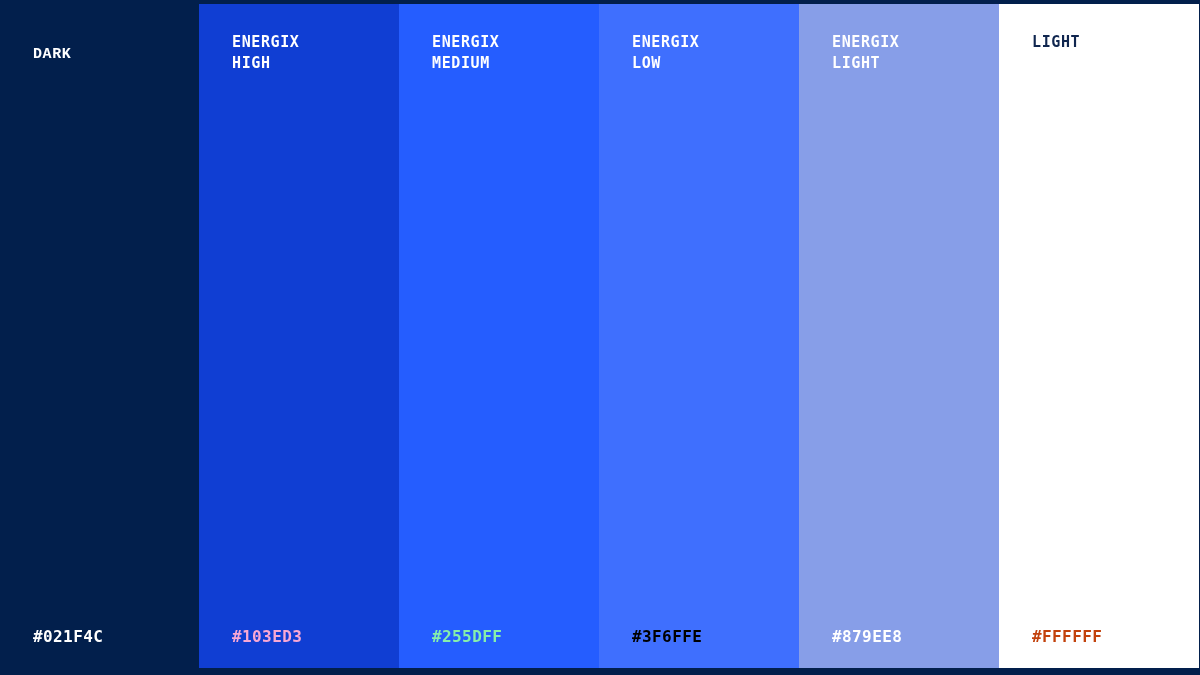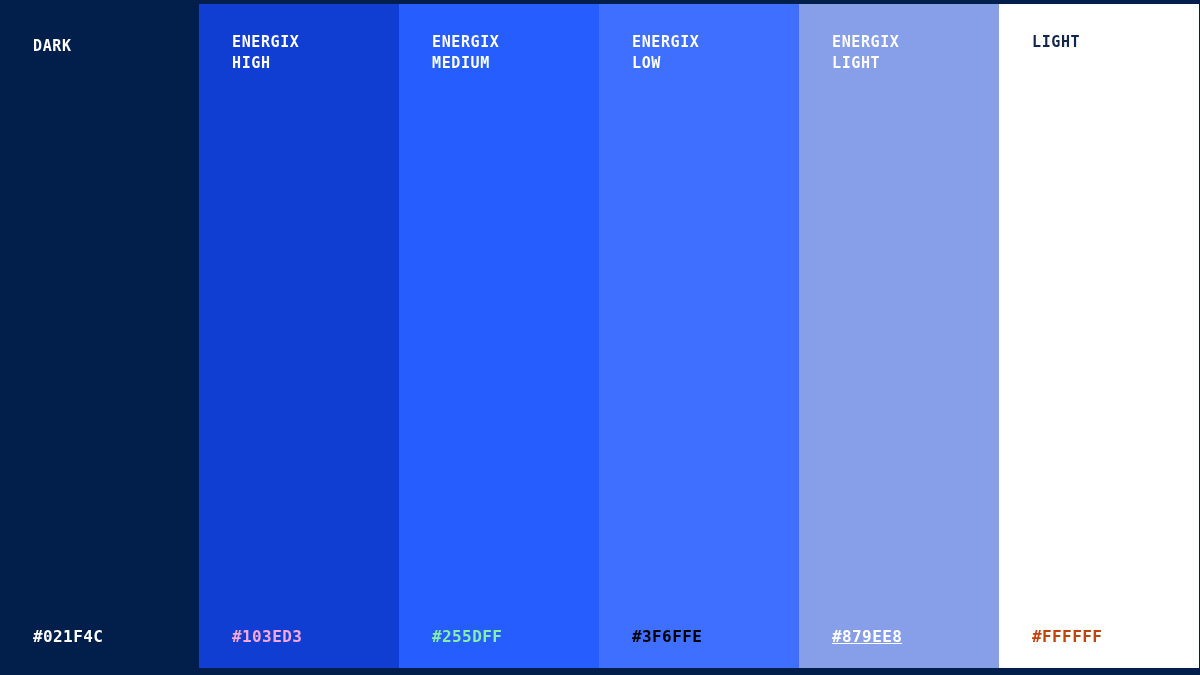--- a/index.html
+++ b/index.html
@@ -58,21 +58,21 @@
     position: absolute;
     left: 33px;
     top: 28px;
     font-size: 15px;
     line-height: 21px;
     letter-spacing: 0.6px;
     font-weight: 700;
     white-space: pre;
   }
 
-  .swatch-dark .swatch-name { top: 36px; }
+  .swatch-dark .swatch-name { top: 44px; font-family: Liberation Mono, monospace; }
 
   .swatch-hex {
     position: absolute;
     left: 33px;
     font-size: 16px;
     line-height: 14px;
     letter-spacing: 0.4px;
     font-weight: 700;
     white-space: pre;
   }
@@ -109,21 +109,21 @@
 
     <div class="swatch-col" style="background: rgb(63, 111, 254);">
       <div class="swatch-name text-light" style="color: rgb(255, 255, 255);">ENERGIX
 LOW</div>
       <div class="swatch-hex text-light" style="color: #000000;">#3F6FFE</div>
     </div>
 
     <div class="swatch-col" style="background: rgb(135, 158, 232);">
       <div class="swatch-name text-light" style="color: rgb(255, 255, 255);">ENERGIX
 LIGHT</div>
-      <div class="swatch-hex text-light" style="color: rgb(255, 255, 255); text-decoration: underline;">#879EE8</div>
+      <div class="swatch-hex text-light" style="color: rgb(255, 255, 255);">#879EE8</div>
     </div>
 
     <div class="swatch-col" style="background: rgb(255, 255, 255);">
       <div class="swatch-name text-dark" style="color: rgb(16, 38, 79);">LIGHT</div>
       <div class="swatch-hex text-dark" style="color: #c2410c;">#FFFFFF</div>
     </div>
 
   </div>
 </div>
 

